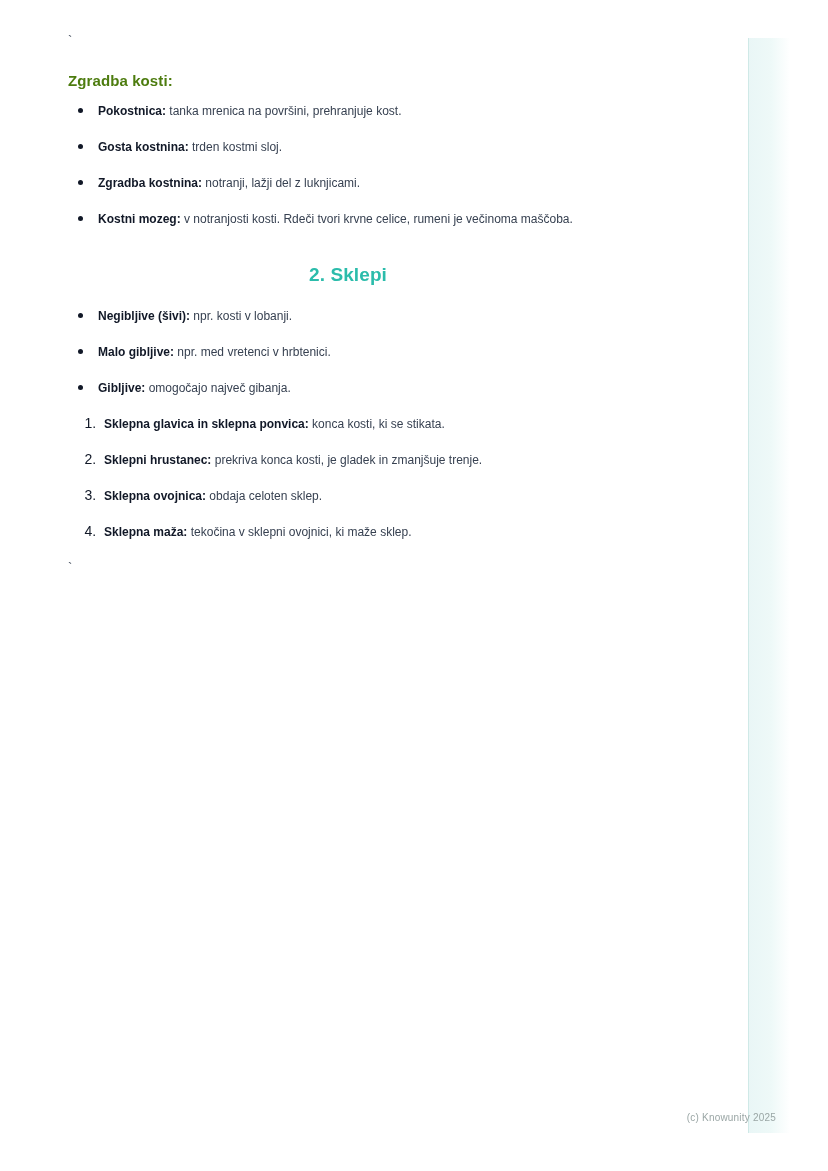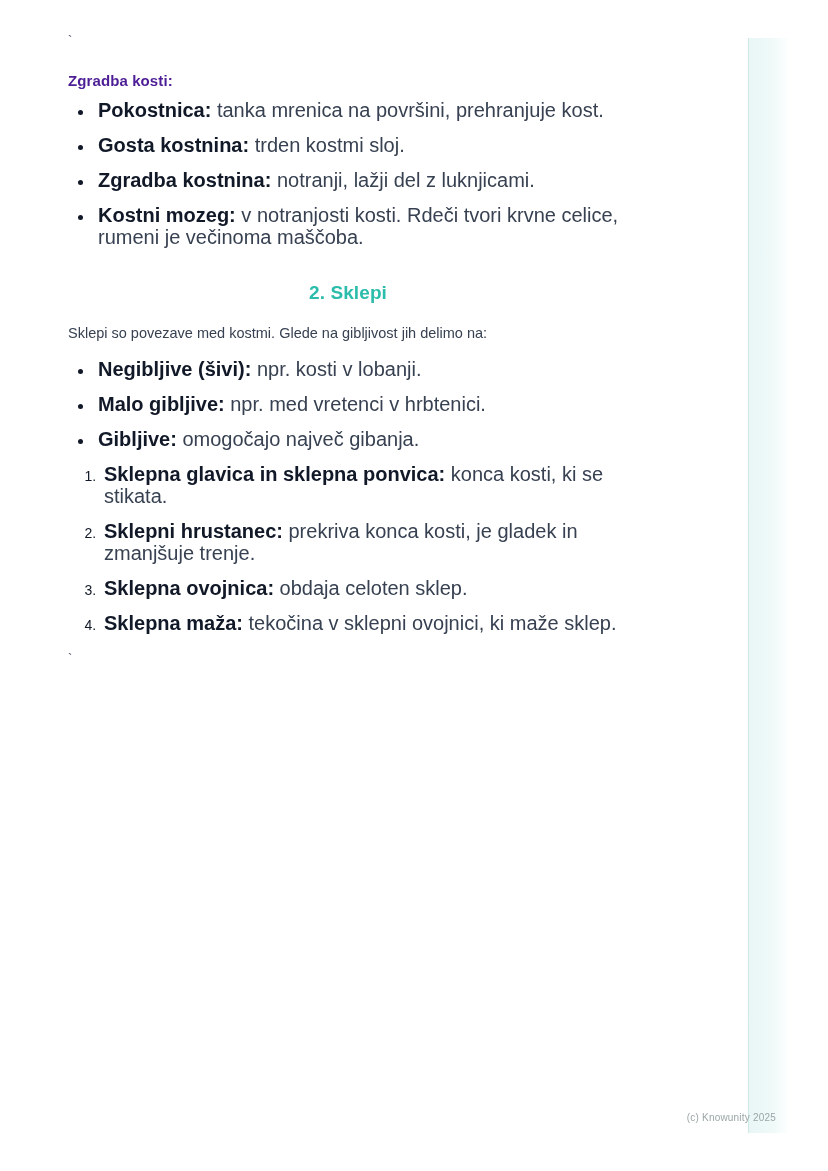--- a/index.html
+++ b/index.html
@@ -50,21 +50,21 @@
   .tick {
     font-size: 13px;
     color: #4b5563;
     line-height: 18px;
     height: 22px;
   }
 
   .h-bold {
     font-size: 15px;
     font-weight: bold;
-    color: #4c1d95;
+    color: #4d7c0f;
     margin: 18px 0 10px 0;
     letter-spacing: 0.1px;
   }
 
   h2.section {
     font-size: 19px;
     font-weight: bold;
     color: #2bbcab;
     margin: 34px 0 18px 0;
     letter-spacing: 0.1px;
@@ -76,21 +76,21 @@
     line-height: 22px;
     color: #374151;
     margin: 0 0 14px 0;
   }
 
   ul.bullets, ol.numbers {
     margin: 0 0 6px 0;
     padding-left: 26px;
   }
   ul.bullets li, ol.numbers li {
-    font-size: 20px;
+    font-size: 12px;
     line-height: 22px;
     color: #374151;
     margin-bottom: 13px;
     padding-left: 4px;
   }
   ul.bullets li::marker {
     color: #111827;
     font-size: 15px;
   }
   ol.numbers li::marker {
@@ -134,21 +134,20 @@
 
     <ul class="bullets">
       <li><b>Pokostnica:</b><span> tanka mrenica na površini, prehranjuje kost.</span></li>
       <li><b>Gosta kostnina:</b><span> trden kostmi sloj.</span></li>
       <li><b>Zgradba kostnina:</b><span> notranji, lažji del z luknjicami.</span></li>
       <li><b>Kostni mozeg:</b><span> v notranjosti kosti. Rdeči tvori krvne celice, rumeni je večinoma maščoba.</span></li>
     </ul>
 
     <h2 class="section">2. Sklepi</h2>
 
-    <p class="para">Sklepi so povezave med kostmi. Glede na gibljivost jih delimo na:</p>
 
     <ul class="bullets">
       <li><b>Negibljive (šivi):</b><span> npr. kosti v lobanji.</span></li>
       <li><b>Malo gibljive:</b><span> npr. med vretenci v hrbtenici.</span></li>
       <li><b>Gibljive:</b><span> omogočajo največ gibanja.</span></li>
     </ul>
 
 
     <ol class="numbers">
       <li><b>Sklepna glavica in sklepna ponvica:</b><span> konca kosti, ki se stikata.</span></li>

